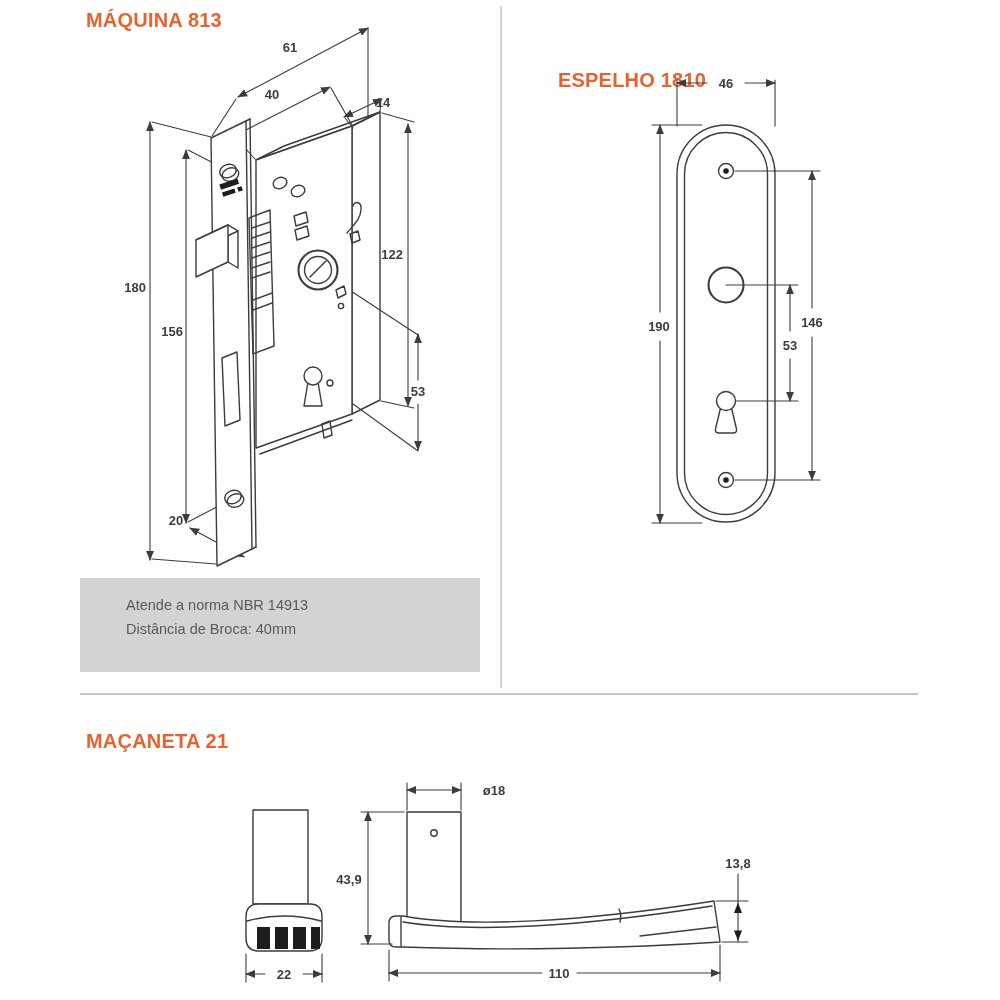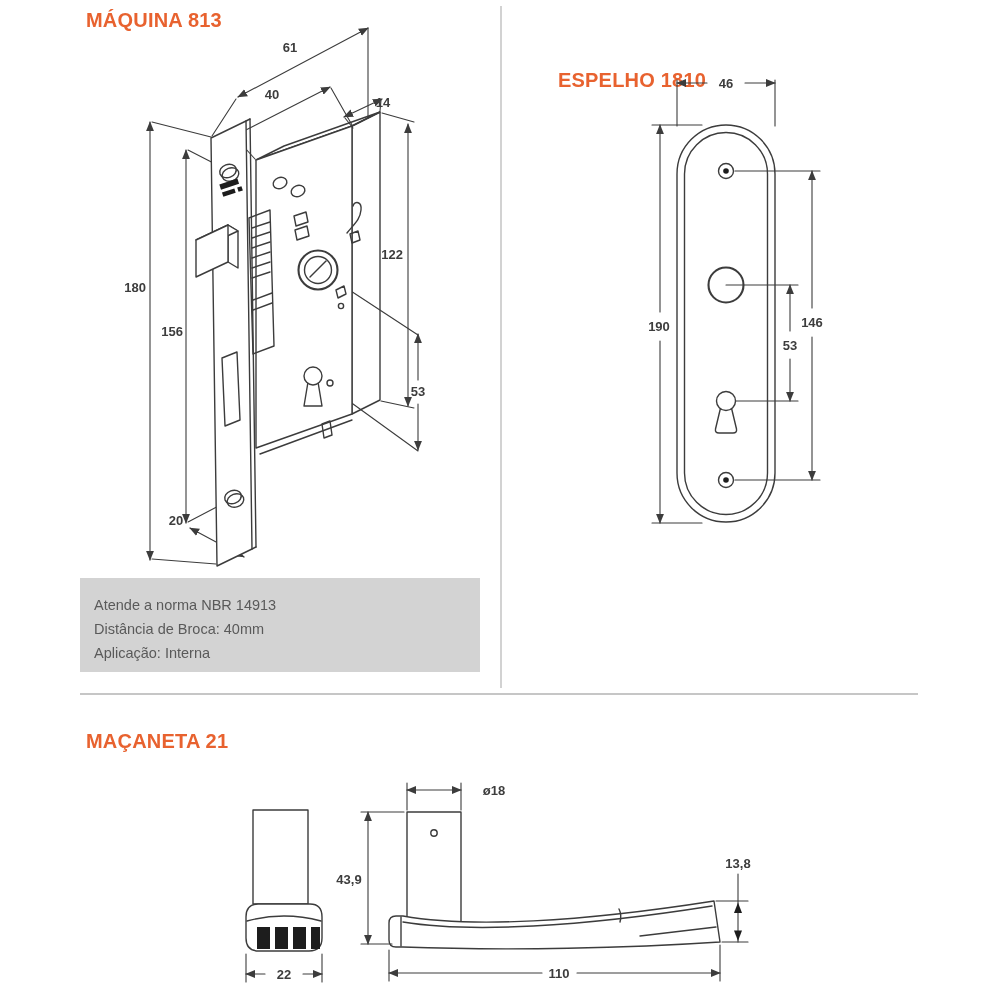--- a/index.html
+++ b/index.html
@@ -6,21 +6,21 @@
   .page{position:relative;width:1000px;height:1000px;background:#fff;overflow:hidden;
         font-family:"Liberation Sans",sans-serif;}
   .title{position:absolute;margin:0;font-size:20px;font-weight:800;letter-spacing:.2px;
          color:#e8622f;white-space:nowrap;}
   #t-maquina{left:86px;top:9px;}
   #t-espelho{left:558px;top:21px;margin-top:48px;}
   #t-macaneta{left:86px;top:722px;margin-top:8px;}
   .vdiv{position:absolute;left:500px;top:6px;width:2px;height:682px;background:#d2d2d2;}
   .hdiv{position:absolute;left:80px;top:693px;width:838px;height:2px;background:#c6c6c6;}
   .infobox{position:absolute;left:80px;top:578px;width:400px;height:94px;background:#d3d3d3;
-           box-sizing:border-box;padding:15px 0 0 14px;}
+           box-sizing:border-box;padding:15px 0 0 46px;}
   .infobox div{font-size:14.5px;font-weight:500;color:#5a5a5a;line-height:24px;white-space:nowrap;}
   svg.canvas{position:absolute;left:0;top:0;}
   .s{stroke:#3c3c3c;stroke-width:1.4;fill:none;stroke-linejoin:round;stroke-linecap:round;}
   .sw{stroke:#3c3c3c;stroke-width:1.4;fill:#ffffff;stroke-linejoin:round;}
   .s2{stroke:#3c3c3c;stroke-width:2.1;fill:none;}
   .d{stroke:#3c3c3c;stroke-width:1.1;fill:none;stroke-linecap:round;}
   .blk{fill:#1d1d1d;stroke:none;}
   .dim{font:700 13px "Liberation Sans",sans-serif;fill:#3d3d3d;}
 </style>
 </head>
@@ -31,21 +31,20 @@
   <h2 class="title" id="t-maquina">MÁQUINA 813</h2>
   <h2 class="title" id="t-espelho">ESPELHO 1810</h2>
   <h2 class="title" id="t-macaneta">MAÇANETA 21</h2>
 
   <div class="vdiv"></div>
   <div class="hdiv"></div>
 
   <div class="infobox">
     <div>Atende a norma NBR 14913</div>
     <div>Distância de Broca: 40mm</div>
-    <div>Aplicação: Interna</div>
   </div>
 
   <svg class="canvas" width="1000" height="1000" viewBox="0 0 1000 1000">
     <defs>
       <marker id="ah" viewBox="0 0 10 8" refX="9.2" refY="4" markerWidth="9" markerHeight="7.5" orient="auto-start-reverse">
           <path d="M0,0 L10,4 L0,8 z" fill="#3c3c3c"></path>
         </marker>
     </defs>
 
     <g>

